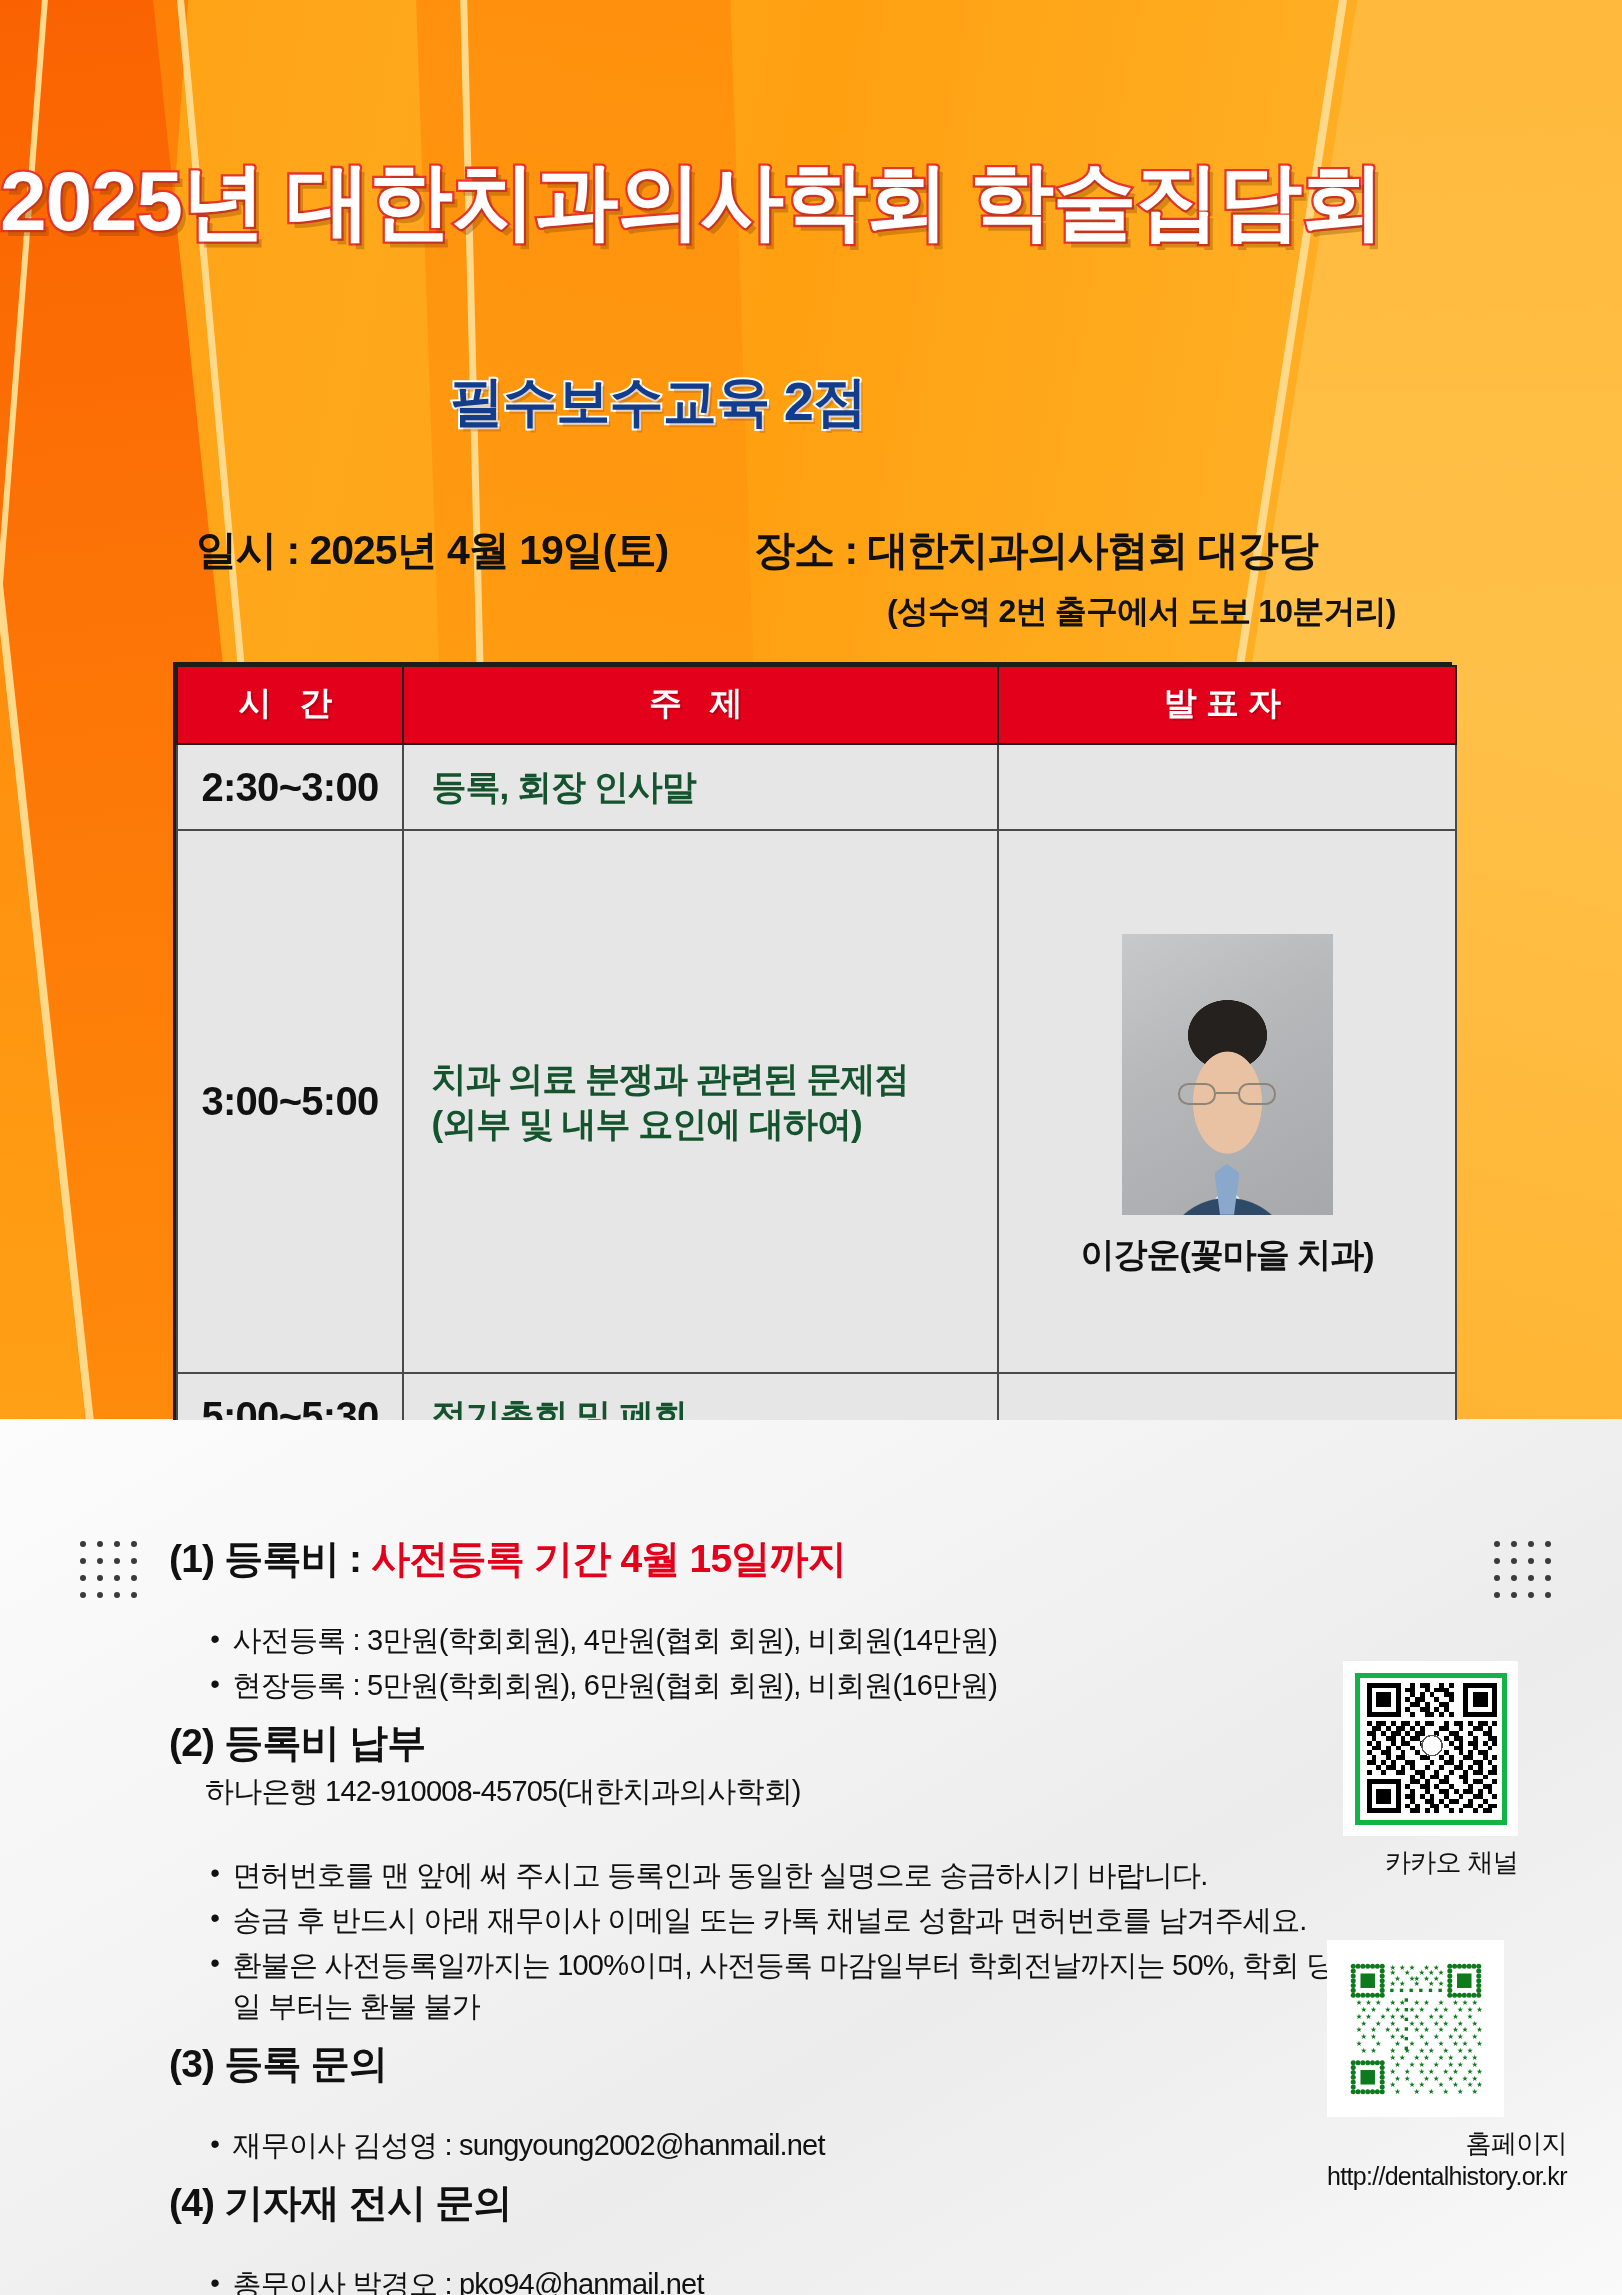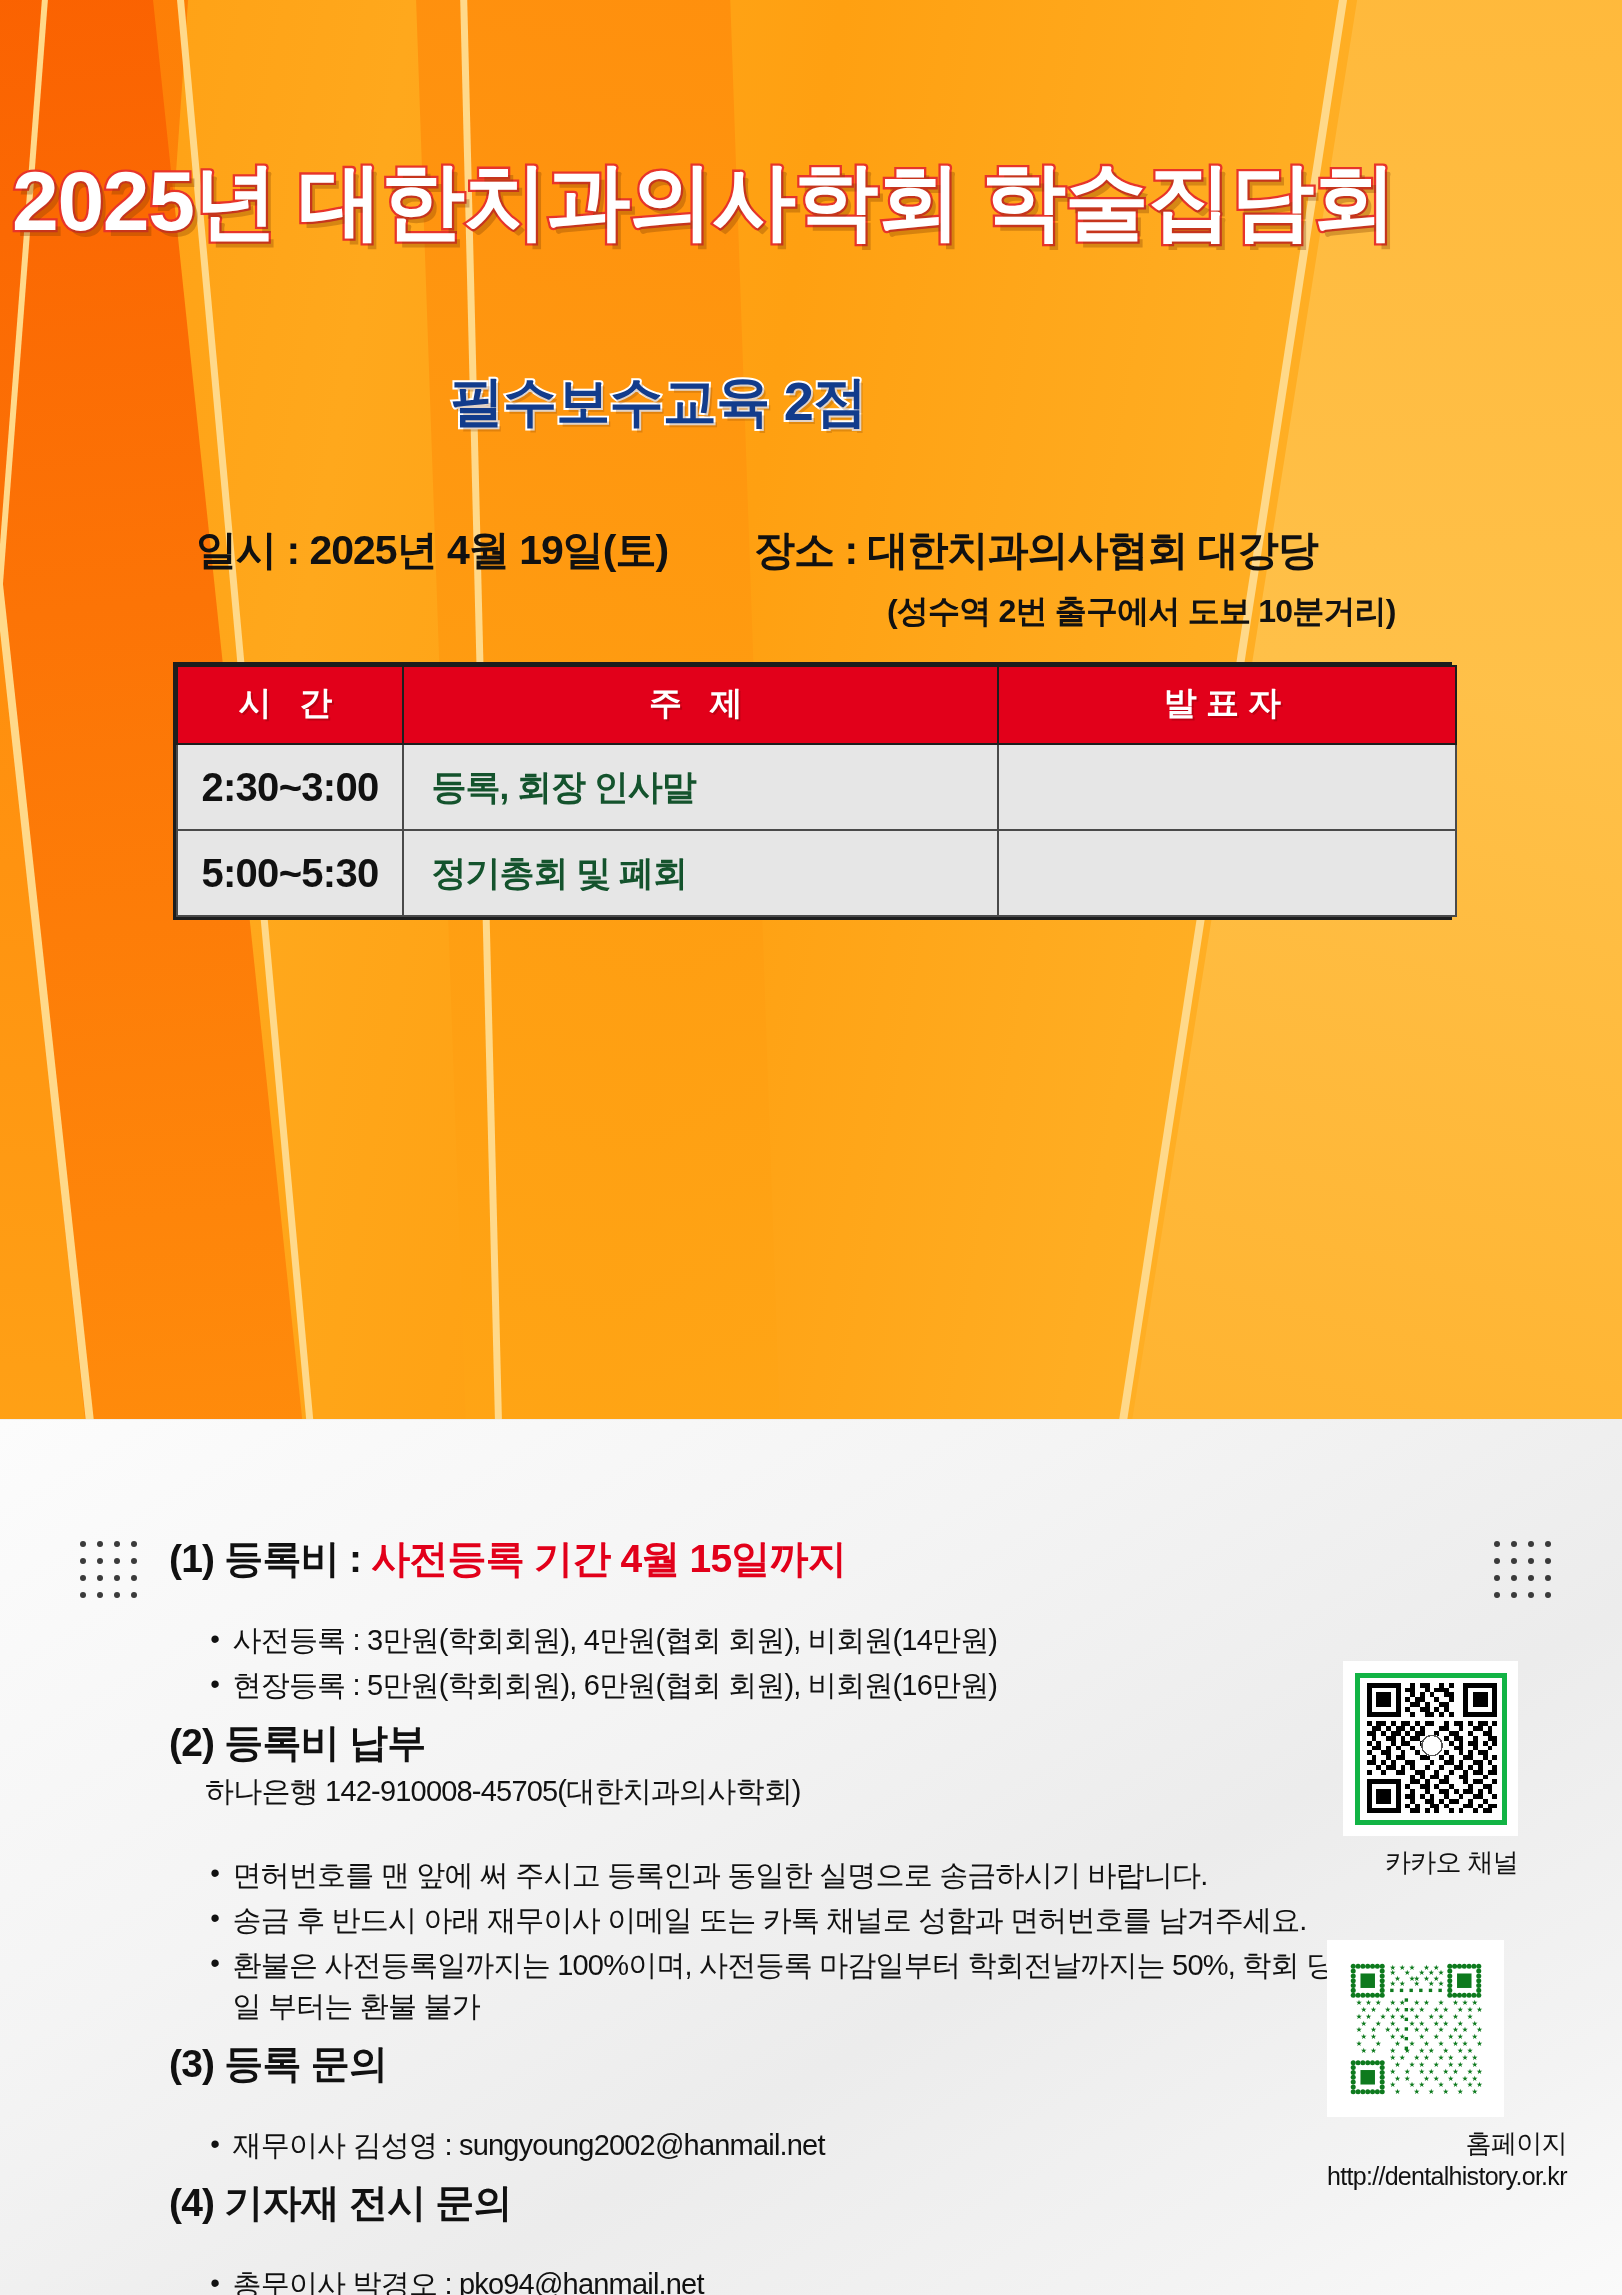--- a/index.html
+++ b/index.html
@@ -86,21 +86,20 @@
   
   .title-main {
     position: absolute; left: 0; top: 145px; width: 1379px;
     text-align: center;
     font-size: 84px; font-weight: 700; letter-spacing: -1.3px;
     color: #ffffff;
     -webkit-text-stroke: 4.6px #E8342A;
     paint-order: stroke fill;
     text-shadow: 5.2px 5.9px 0 rgba(120,55,0,.30);
     white-space: nowrap;
-    padding-left: 12px;
   }
   .title-sub {
     position: absolute; left: 0; top: 366px; width: 1316px;
     text-align: center;
     font-size: 54px; font-weight: 700; letter-spacing: -0.7px;
     color: #123C8C;
     -webkit-text-stroke: 3.9px #ffffff;
     paint-order: stroke fill;
     text-shadow: 3.3px 3.9px 0 rgba(120,55,0,.22);
     white-space: nowrap;
@@ -292,20 +291,40 @@
           <th>시   간</th>
           <th>주    제</th>
           <th>발표자</th>
         </tr>
       </thead>
       <tbody>
         <tr class="row-reg">
           <td class="c-time">2:30~3:00</td>
           <td class="c-topic">등록, 회장 인사말</td>
           <td class="c-speaker"></td>
+        </tr>
+        <tr class="row-main">
+          <td class="c-time">3:00~5:00</td>
+          <td class="c-topic">
+            <div>치과 의료 분쟁과 관련된 문제점</div>
+            <div>(외부 및 내부 요인에 대하여)</div>
+          </td>
+          <td class="c-speaker">
+            <div class="spk-box">
+              <div class="photo">
+                <div class="glasses">
+                  <i class="l"></i>
+                    <b></b>
+                    <i class="r"></i>
+                </div>
+                <div class="tie"></div>
+              </div>
+              <div class="spk-name">이강운(꽃마을 치과)</div>
+            </div>
+          </td>
         </tr>
         <tr class="row-close">
           <td class="c-time">5:00~5:30</td>
           <td class="c-topic">정기총회 및 폐회</td>
           <td class="c-speaker"></td>
         </tr>
       </tbody>
     </table>
   </div>
 

